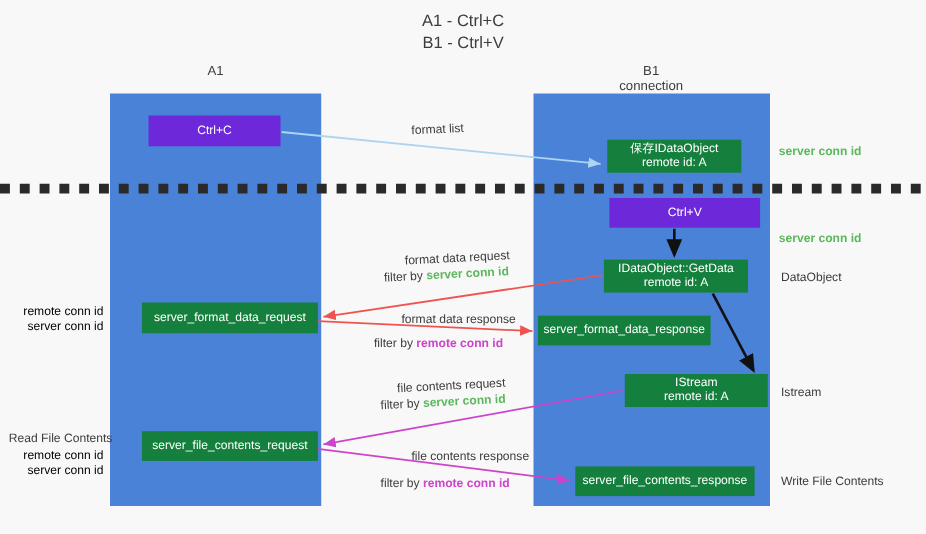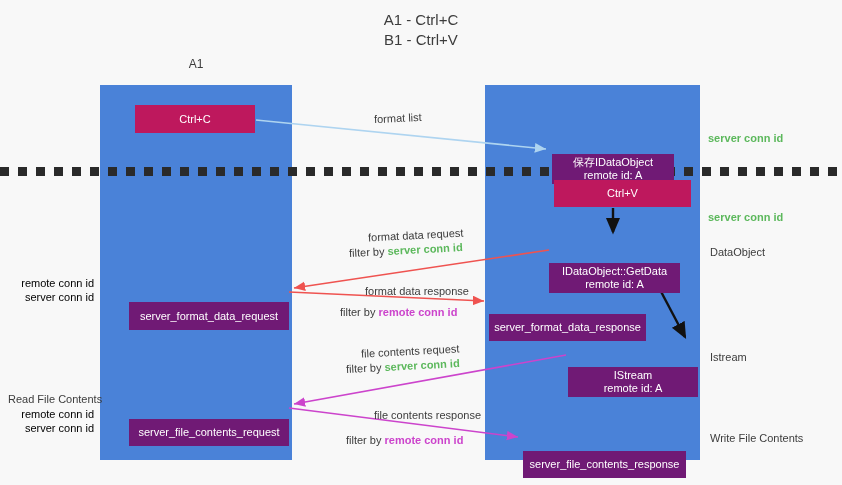--- a/index.html
+++ b/index.html
@@ -51,22 +51,22 @@
     box-sizing: border-box;
     display: flex;
     flex-direction: column;
     align-items: center;
     justify-content: center;
     color: #ffffff;
     font-size: 11px;
     line-height: 13px;
     text-align: center;
   }
-  .node.green { background: #be185d; }
-  .node.orange { background: #701a75; margin-top: 27px; }
+  .node.green { background: #6d28d9; }
+  .node.orange { background: #15803d; }
   .node .l2 { display: block; }
 
   #n-ctrlc   { left: 135px; top: 105px; width: 120px; height: 28px; }
   #n-idataobj{ left: 552px; top: 127px; width: 122px; height: 30px; }
   #n-ctrlv   { left: 554px; top: 180px; width: 137px; height: 27px; }
   #n-getdata { left: 549px; top: 236px; width: 131px; height: 30px; }
   #n-fdreq   { left: 129px; top: 275px; width: 160px; height: 28px; }
   #n-fdresp  { left: 489px; top: 287px; width: 157px; height: 27px; }
   #n-istream { left: 568px; top: 340px; width: 130px; height: 30px; }
   #n-fcreq   { left: 129px; top: 392px; width: 160px; height: 27px; }
@@ -126,20 +126,24 @@
 <div id="root">
 
   <div id="title">
     <span>A1 - Ctrl+C</span>
     <span>B1 - Ctrl+V</span>
   </div>
 
   <div class="col-header" id="hdr-a1">
     <span class="l1">A1</span>
   </div>
+  <div class="col-header" id="hdr-b1">
+    <span class="l1">B1</span>
+    <span class="l2">connection</span>
+  </div>
 
   <div class="col" id="col-a1"></div>
   <div class="col" id="col-b1"></div>
 
   <svg id="wires">
     <defs>
       <marker id="arr-blue" markerWidth="8" markerHeight="8" refX="7" refY="3" orient="auto">
         <path d="M0,0 L7,3 L0,6 z" fill="#aed4f0"></path>
       </marker>
       <marker id="arr-red" markerWidth="8" markerHeight="8" refX="7" refY="3" orient="auto">

